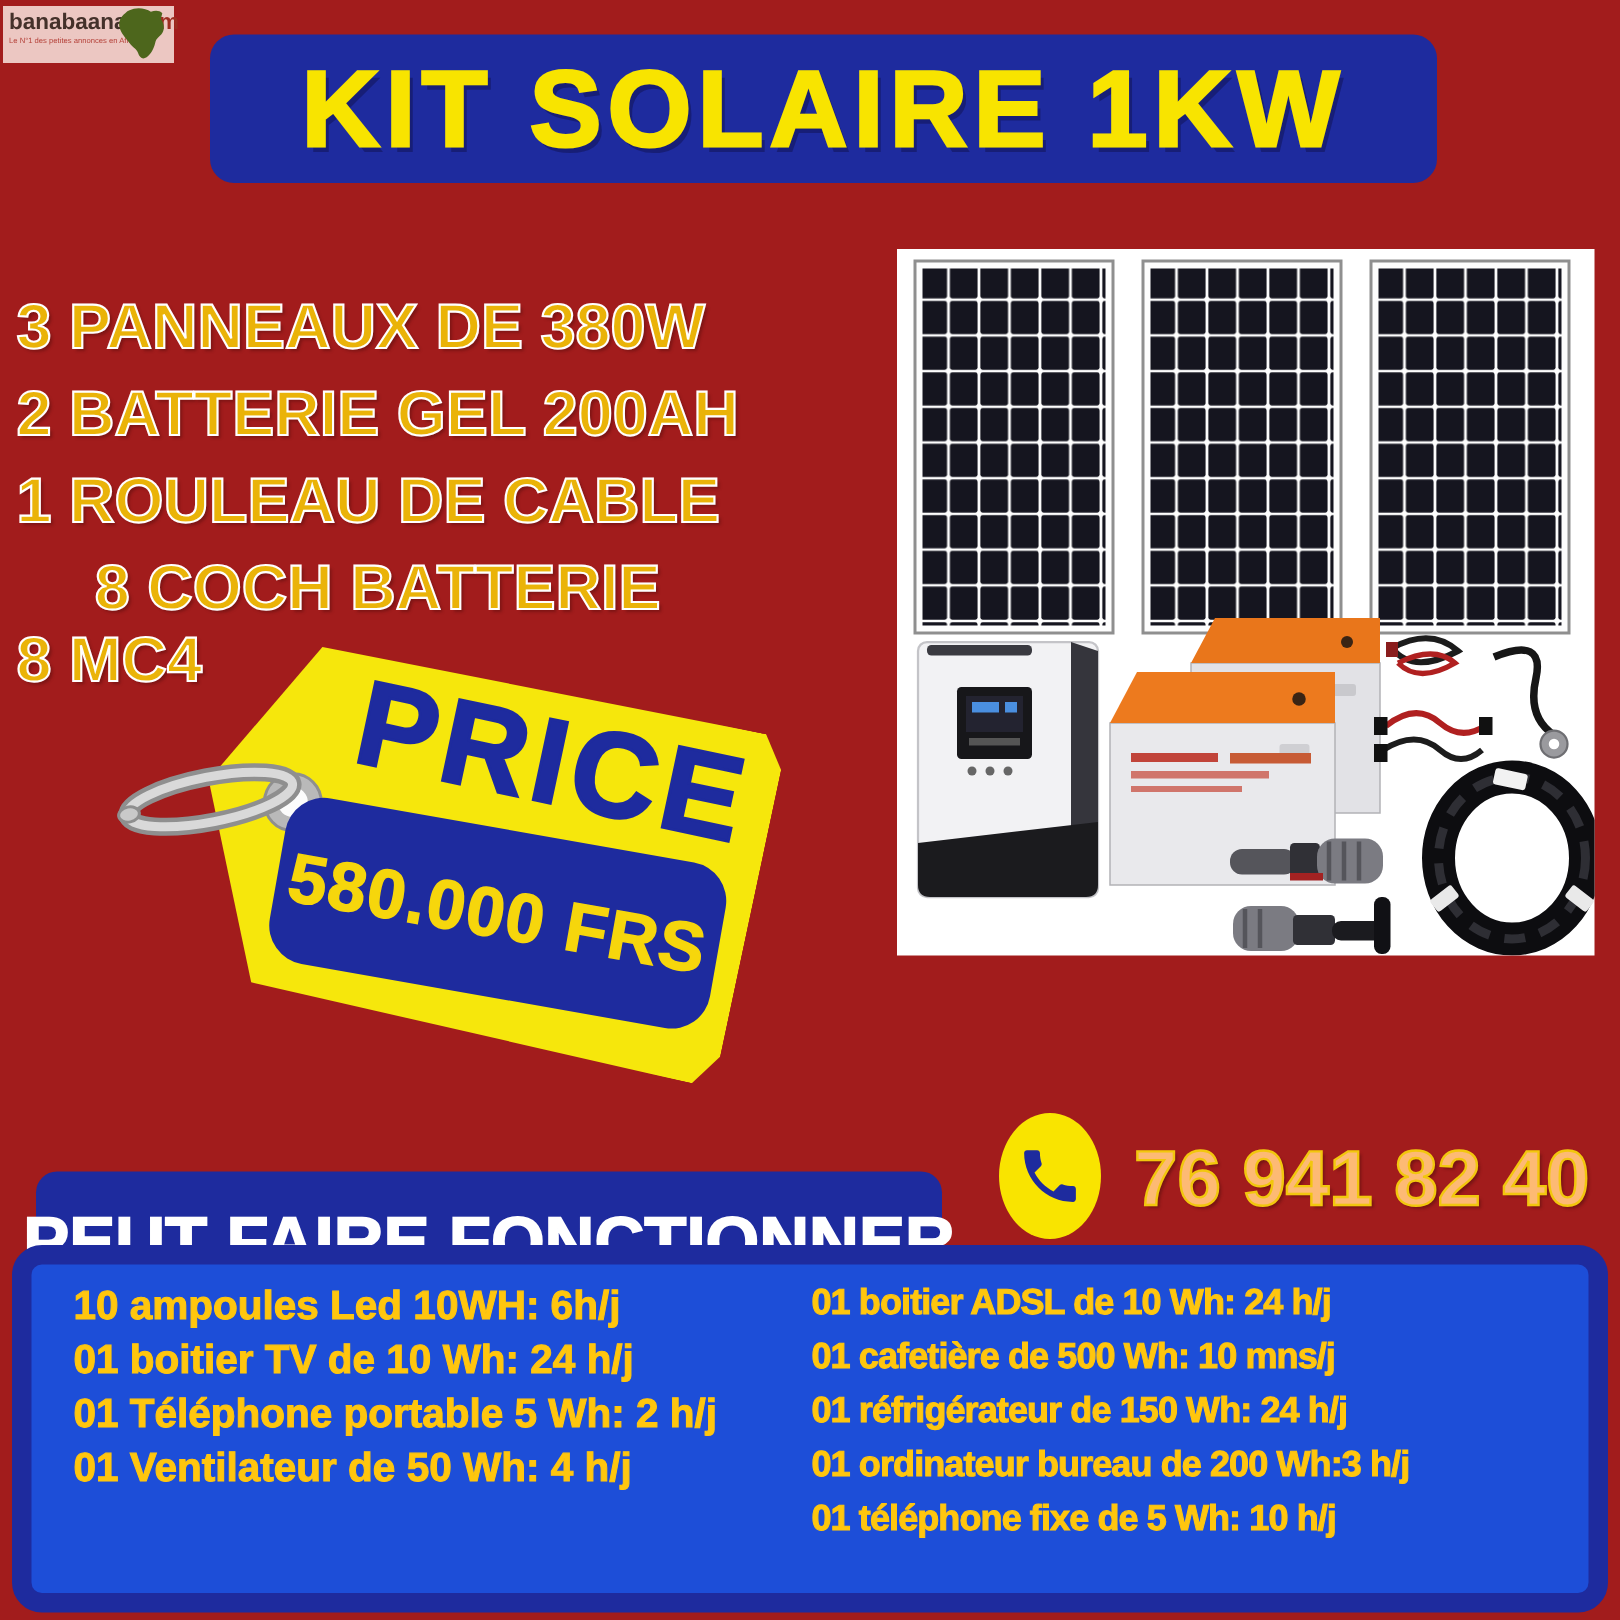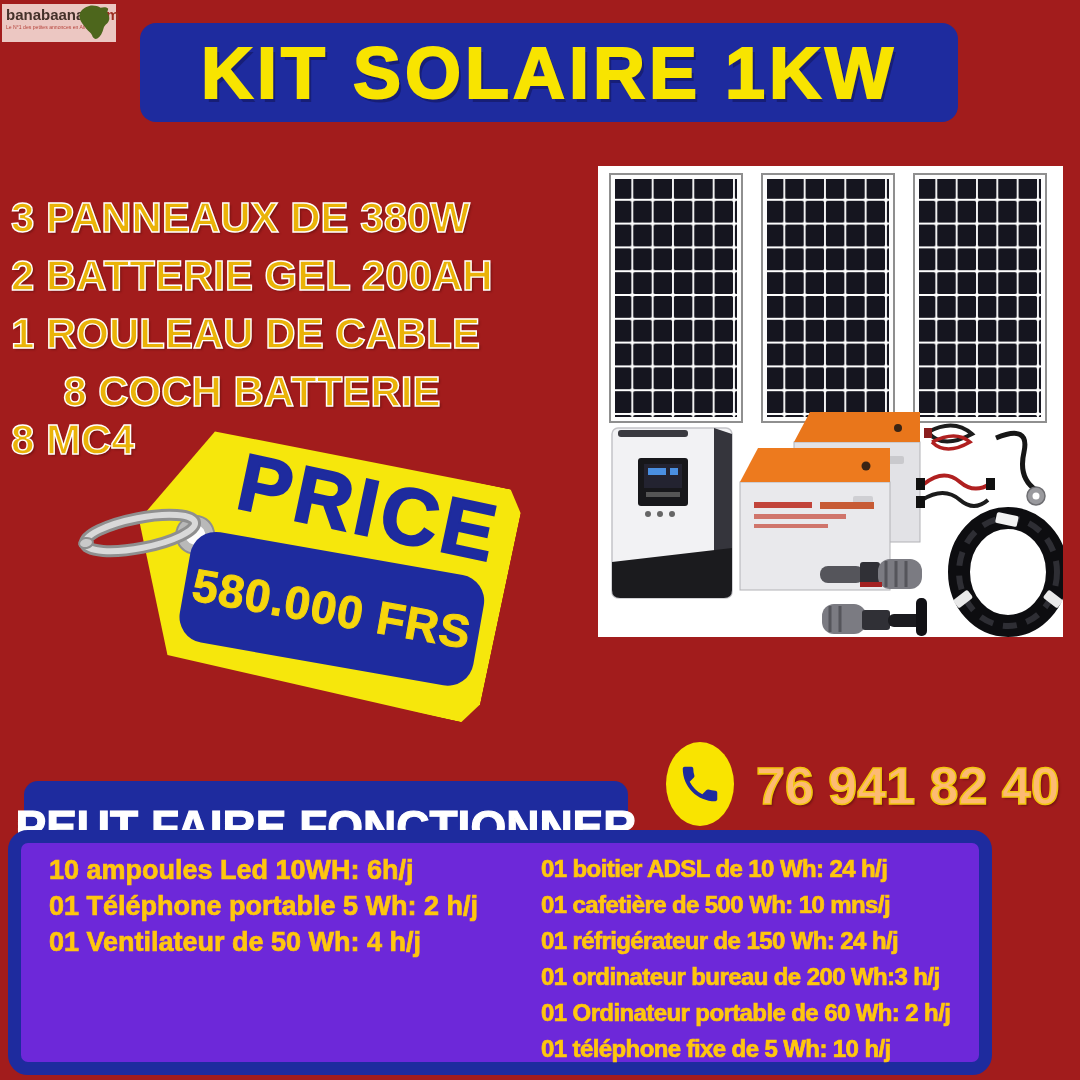--- a/index.html
+++ b/index.html
@@ -32,21 +32,21 @@
   .price-panel{position:absolute;left:58px;top:98px;width:298px;height:112px;background:#1E2B9E;border-radius:26px;display:flex;align-items:center;justify-content:center;transform:rotate(-2deg);}
   .price-value{font-size:46px;font-weight:bold;color:#F6D60C;letter-spacing:1px;-webkit-text-stroke:1px #F6D60C;white-space:nowrap;}
   .ring-svg{position:absolute;left:72px;top:485px;width:140px;height:90px;z-index:6;}
   
   .func-banner{position:absolute;left:24px;top:737px;width:604px;height:92px;background:#1E2B9E;border-radius:14px;display:flex;align-items:center;justify-content:center;margin-top:44px;}
   .func-text{font-size:46px;font-weight:bold;color:#ffffff;-webkit-text-stroke:1.2px #ffffff;white-space:nowrap;}
   .phone-badge{position:absolute;left:666px;top:742px;width:68px;height:84px;background:#F9E400;border-radius:50%;display:flex;align-items:center;justify-content:center;}
   .phone-badge svg{width:46px;height:46px;}
   .phone-number{position:absolute;left:756px;top:756px;font-size:52px;font-weight:bold;color:#fdba74;-webkit-text-stroke:1.6px #F2C70D;white-space:nowrap;text-shadow:2px 2px 2px rgba(60,10,10,.4);}
   
-  .appliance-box{position:absolute;left:8px;top:830px;width:984px;height:245px;box-sizing:border-box;border:13px solid #1E2B9E;border-radius:20px;background:#6d28d9;}
+  .appliance-box{position:absolute;left:8px;top:830px;width:1064px;height:245px;box-sizing:border-box;border:13px solid #1E2B9E;border-radius:20px;background:#1d4ed8;}
   .app-col{position:absolute;top:14px;}
   .col-left{left:28px;}
   .col-right{left:520px;top:12px;}
   .app-item{font-size:27px;line-height:27px;font-weight:bold;color:#FFC60E;-webkit-text-stroke:.7px #FFC60E;white-space:nowrap;margin-bottom:9px;}
   .col-right .app-item{font-size:24px;letter-spacing:-.6px;}
   .app-col .app-item:nth-child(4){margin-top:7px;}
 </style>
 </head>
 <body>
 
@@ -191,26 +191,26 @@
   <div class="phone-badge">
     <svg viewBox="0 0 24 24">
       <path fill="#1E2B9E" d="M6.62 10.79c1.44 2.83 3.76 5.14 6.59 6.59l2.2-2.21c.27-.26.66-.35 1.01-.24 1.12.37 2.33.57 3.58.57.55 0 1 .45 1 1V20c0 .55-.45 1-1 1-9.39 0-17-7.61-17-17 0-.55.45-1 1-1h3.5c.55 0 1 .45 1 1 0 1.25.2 2.46.57 3.58.11.35.03.74-.25 1.02l-2.2 2.19z"></path>
     </svg>
   </div>
   <div class="phone-number">76 941 82 40</div>
 
   <div class="appliance-box">
     <div class="app-col col-left">
       <div class="app-item">10 ampoules Led 10WH: 6h/j</div>
+      <div class="app-item">01 boitier TV de 10 Wh: 24 h/j</div>
       <div class="app-item">01 Téléphone portable 5 Wh: 2 h/j</div>
       <div class="app-item">01 Ventilateur de 50 Wh: 4 h/j</div>
     </div>
     <div class="app-col col-right">
       <div class="app-item">01 boitier ADSL de 10 Wh: 24 h/j</div>
       <div class="app-item">01 cafetière de 500 Wh: 10 mns/j</div>
       <div class="app-item">01 réfrigérateur de 150 Wh: 24 h/j</div>
       <div class="app-item">01 ordinateur bureau de 200 Wh:3 h/j</div>
-      <div class="app-item">01 Ordinateur portable de 60 Wh: 2 h/j</div>
       <div class="app-item">01 téléphone fixe de 5 Wh: 10 h/j</div>
     </div>
   </div>
 
 </div>
 
 </body></html>

